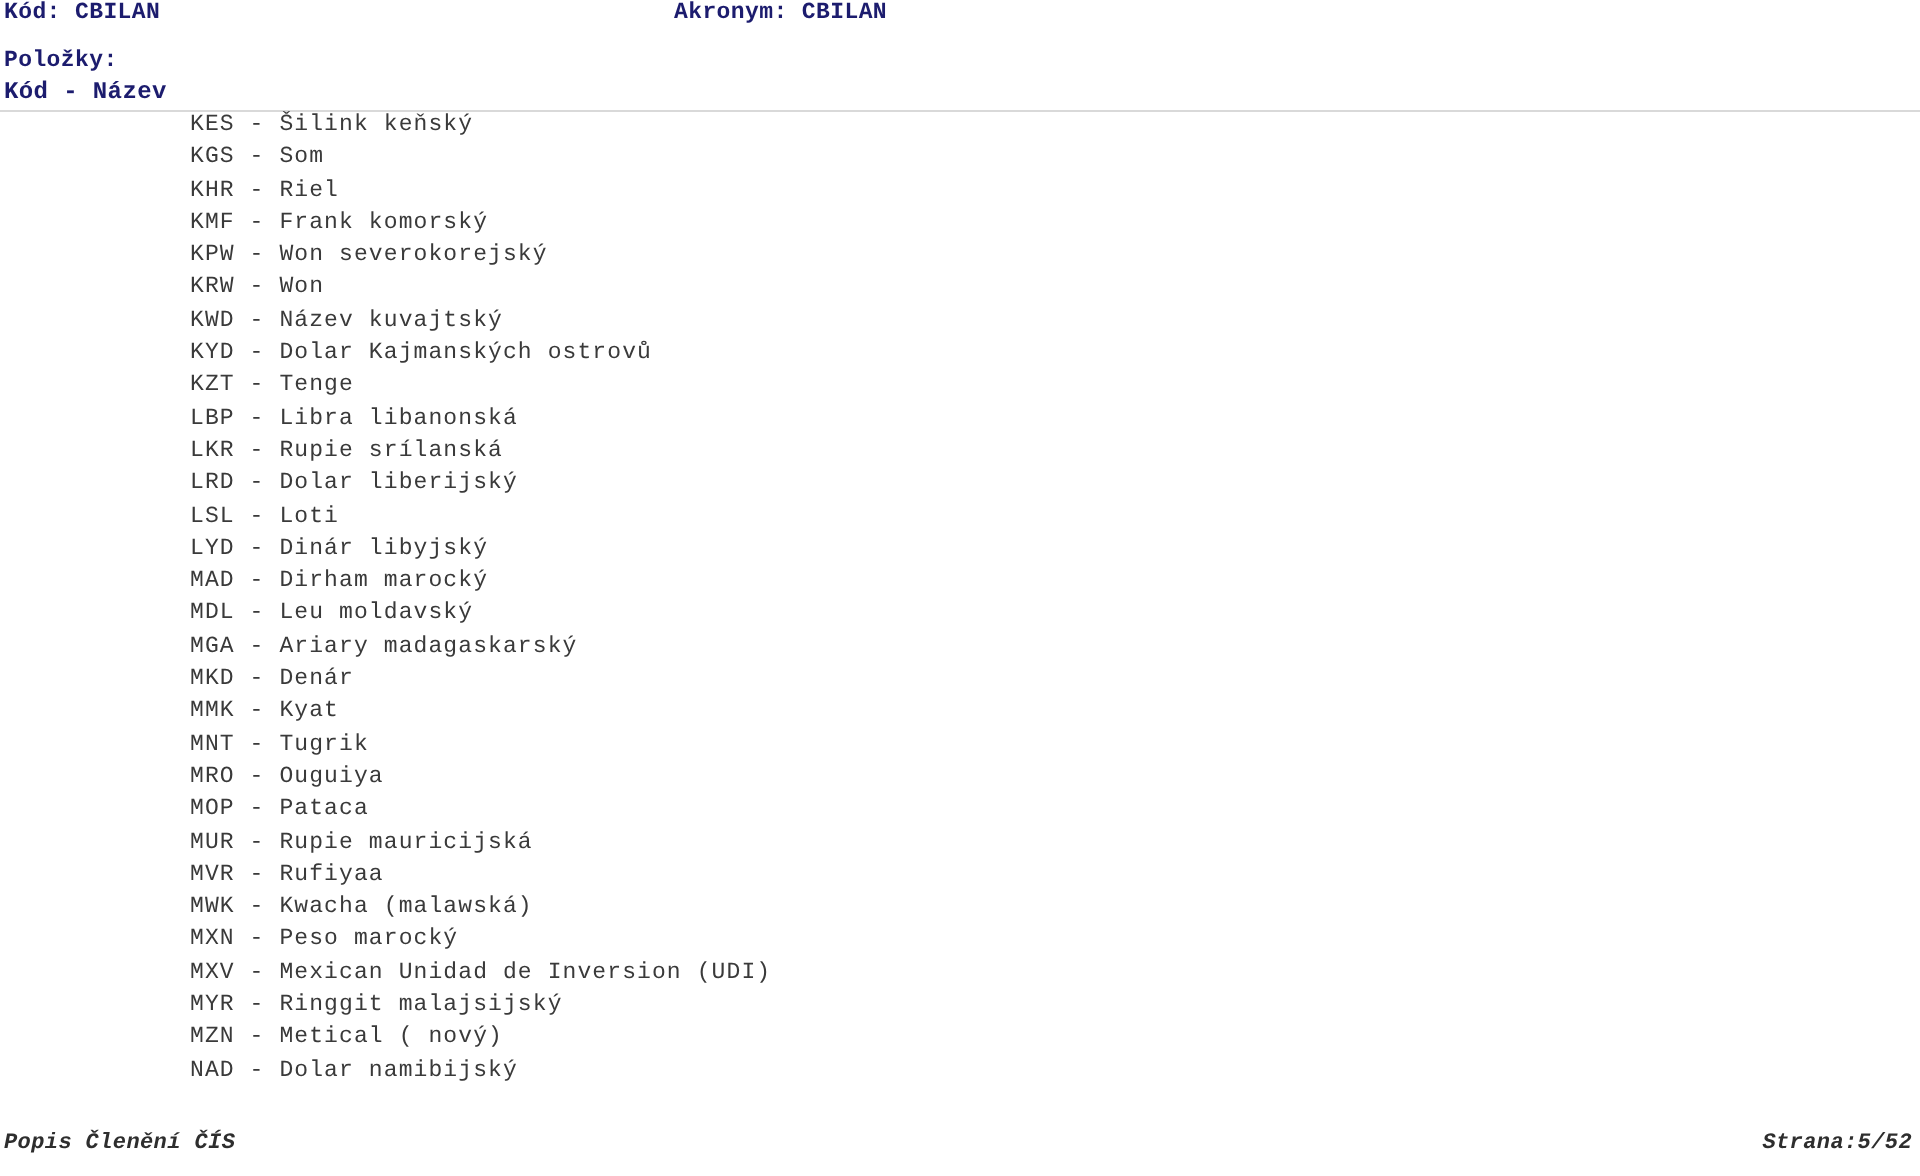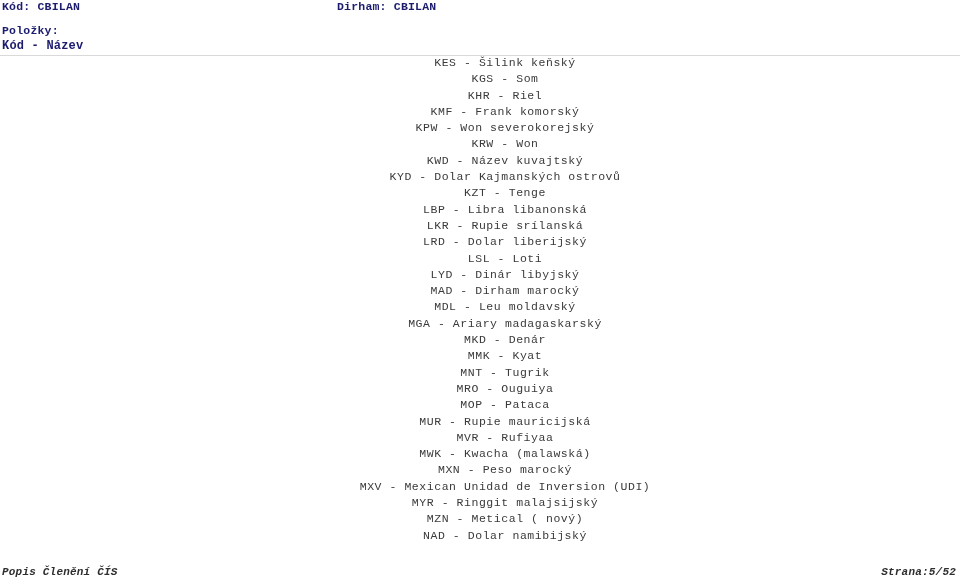--- a/index.html
+++ b/index.html
@@ -87,21 +87,20 @@
     top: 55px;
     width: 820px;
   }
   .item-row {
     height: 16.3px;
     line-height: 16.3px;
     font-size: 11.5px;
     color: #3a3a3a;
     white-space: pre;
     letter-spacing: 0.55px;
-    text-align: center;
   }
 
   
   .doc-footer {
     position: absolute;
     left: 0;
     top: 566px;
     width: 960px;
     height: 16px;
     font-style: italic;
@@ -126,21 +125,21 @@
     white-space: pre;
     letter-spacing: 0.2px;
   }
 </style>
 </head>
 <body>
 
 <div class="doc-header">
   <div class="header-row">
     <span class="hdr-code">Kód: CBILAN</span>
-    <span class="hdr-acronym">Dirham: CBILAN</span>
+    <span class="hdr-acronym">Akronym: CBILAN</span>
   </div>
   <span class="hdr-items-label">Položky:</span>
   <span class="hdr-columns">Kód - Název</span>
 </div>
 
 <div class="header-rule"></div>
 
 <div class="item-list">
     <div class="item-row">KES - Šilink keňský</div>
     <div class="item-row">KGS - Som</div>

